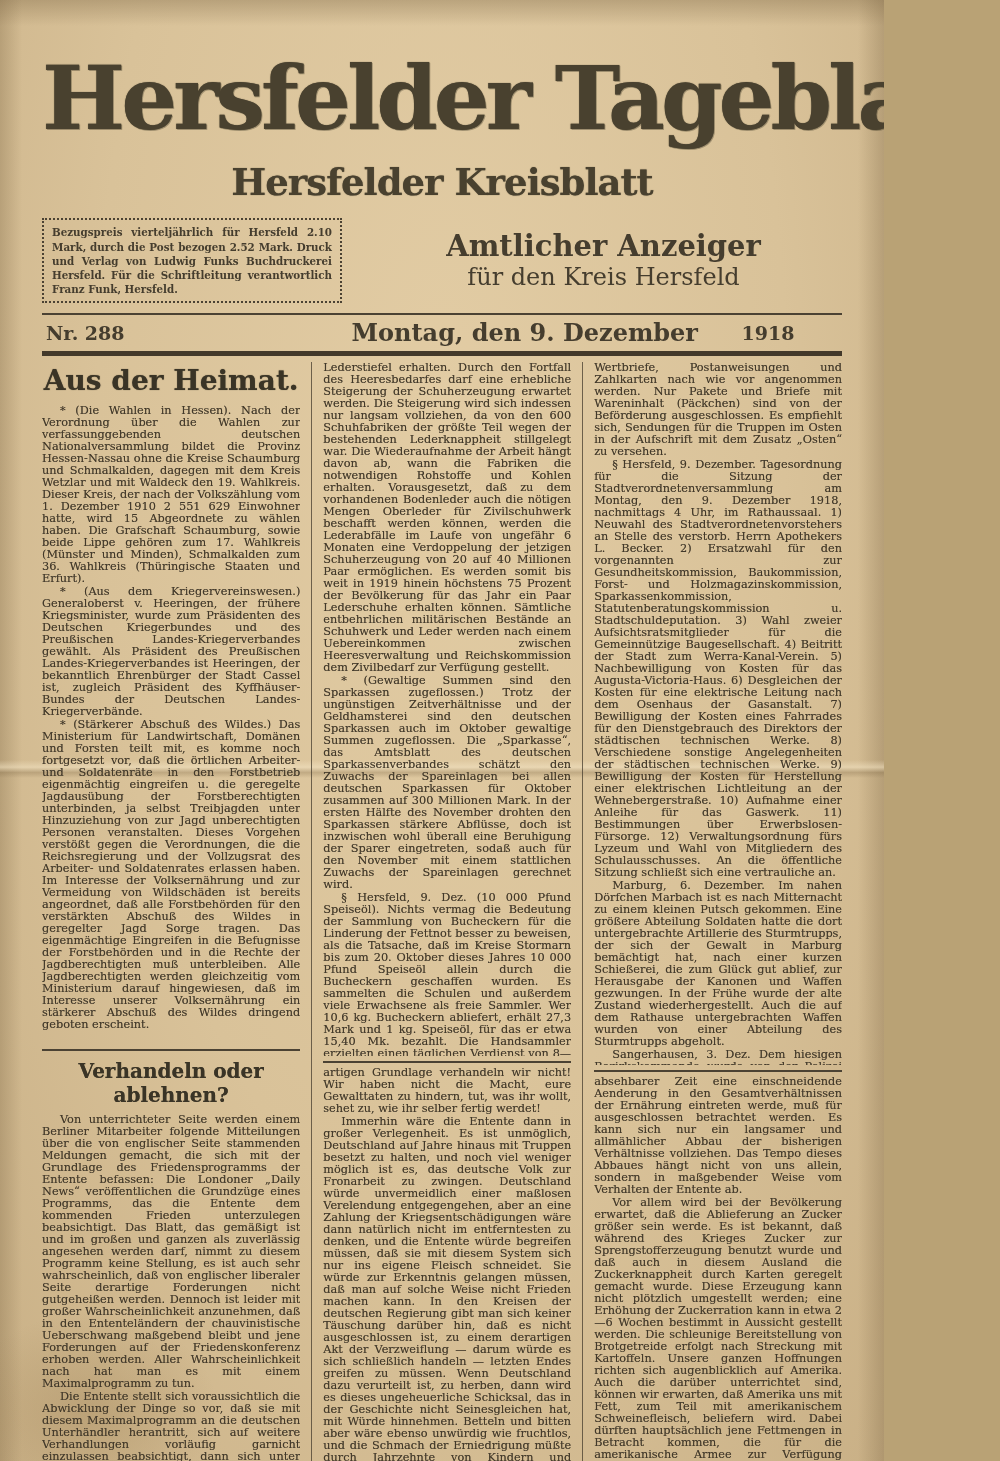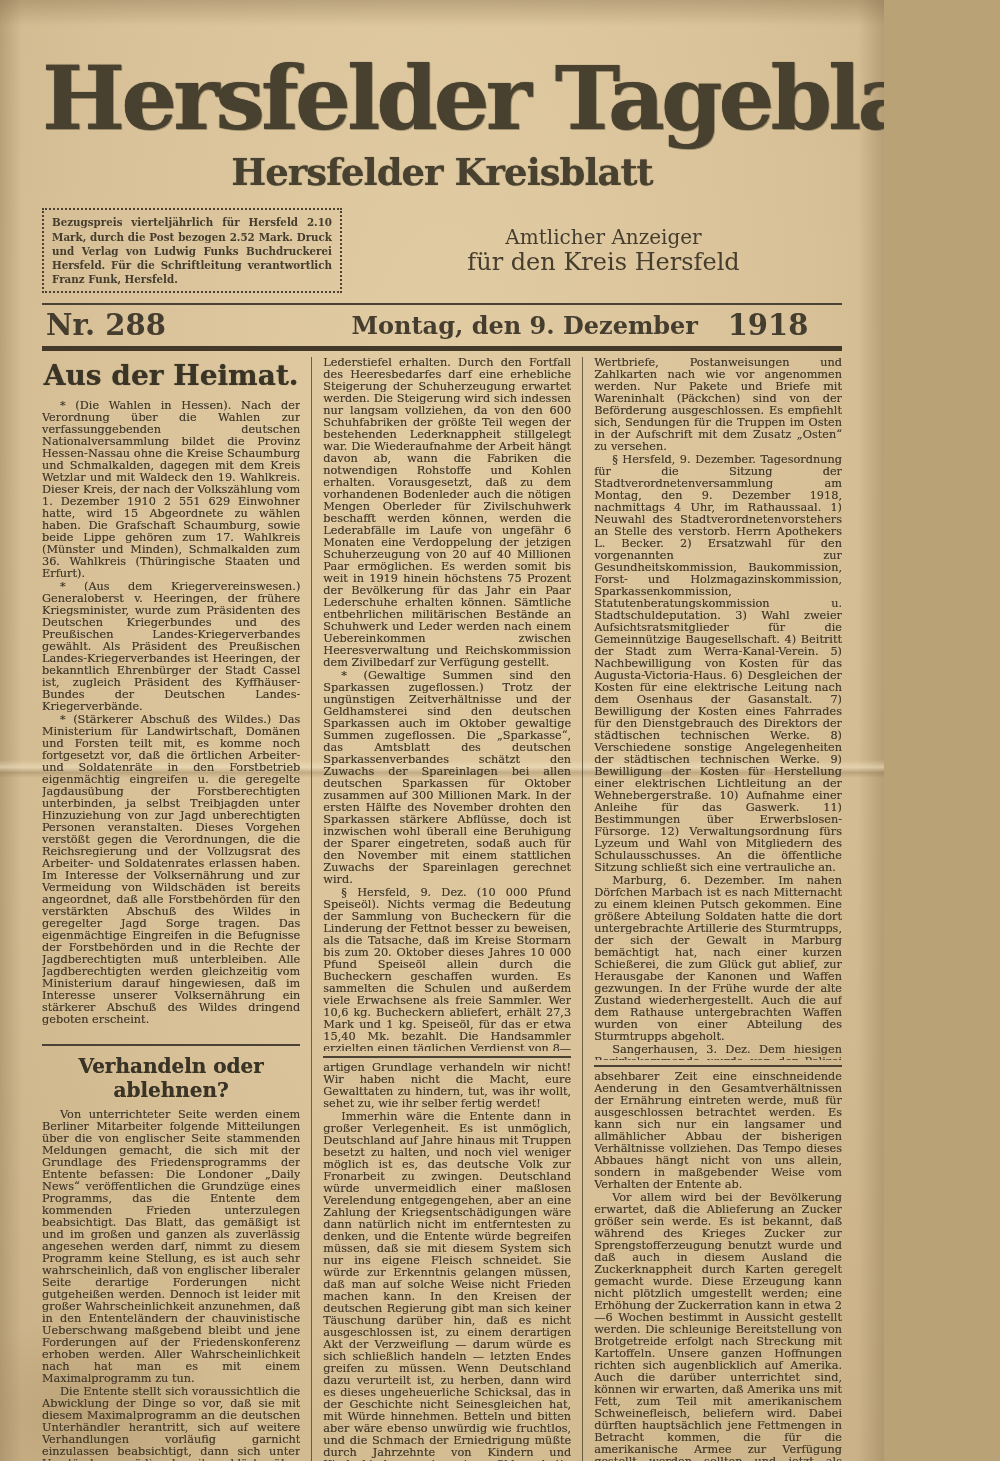--- a/index.html
+++ b/index.html
@@ -20,41 +20,41 @@
   .inner{position:relative;padding:0 42px;}
 
   
   .masthead{padding-top:52px;text-align:center;}
   .title{
     font-size:88px;font-weight:bold;letter-spacing:-4px;line-height:1.05;
     color:#49412f;text-shadow:0 0 1px rgba(73,65,47,.9), 1px 1px 0 rgba(73,65,47,.35);
     white-space:nowrap;
   }
   .subtitle{
-    margin-top:6px;font-size:37px;font-weight:bold;letter-spacing:-1px;color:#49412f;
+    margin-top:16px;font-size:37px;font-weight:bold;letter-spacing:-1px;color:#49412f;
     text-shadow:0 0 1px rgba(73,65,47,.8);
   }
 
   
   .infobar{display:flex;align-items:stretch;gap:23px;margin-top:14px;}
   .infobox{
     border:2px dotted #4b4233;padding:5px 8px;width:300px;box-sizing:border-box;
     font-size:10.3px;line-height:1.38;text-align:justify;color:#453d2e;font-weight:bold;
   }
   .infocenter{flex:1;text-align:center;align-self:center;color:#453d2e;}
-  .infocenter .l1{font-size:20px;font-weight:normal;line-height:1.15;}
+  .infocenter .l1{font-size:29px;font-weight:bold;line-height:1.15;}
   .infocenter .l2{font-size:24px;font-weight:normal;line-height:1.15;}
 
   
   .dateline{
     margin-top:10px;border-top:2px solid #4b4233;border-bottom:5px solid #43392a;
     display:flex;align-items:center;justify-content:space-between;
     padding:3px 4px 4px 4px;color:#453d2e;
   }
-  .dateline .issue,.dateline .year{font-size:29px;font-weight:bold;width:140px;}
+  .dateline .issue,.dateline .year{font-size:19px;font-weight:bold;width:140px;}
   .dateline .year{text-align:center;}
   .dateline .date{font-size:24px;font-weight:bold;text-align:right;flex:1;}
 
   
   .bodygrid{display:flex;margin-top:6px;height:1116px;overflow:hidden;}
   .col{width:297px;box-sizing:border-box;display:flex;flex-direction:column;overflow:hidden;}
   .col + .col{border-left:1px solid rgba(70,60,45,.75);padding-left:11px;margin-left:11px;}
   .col .top{overflow:hidden;}
   .col .rule{border-top:2px solid #4b4233;margin:5px 0 4px 0;}
   .col .bottom{flex:1;overflow:hidden;}

